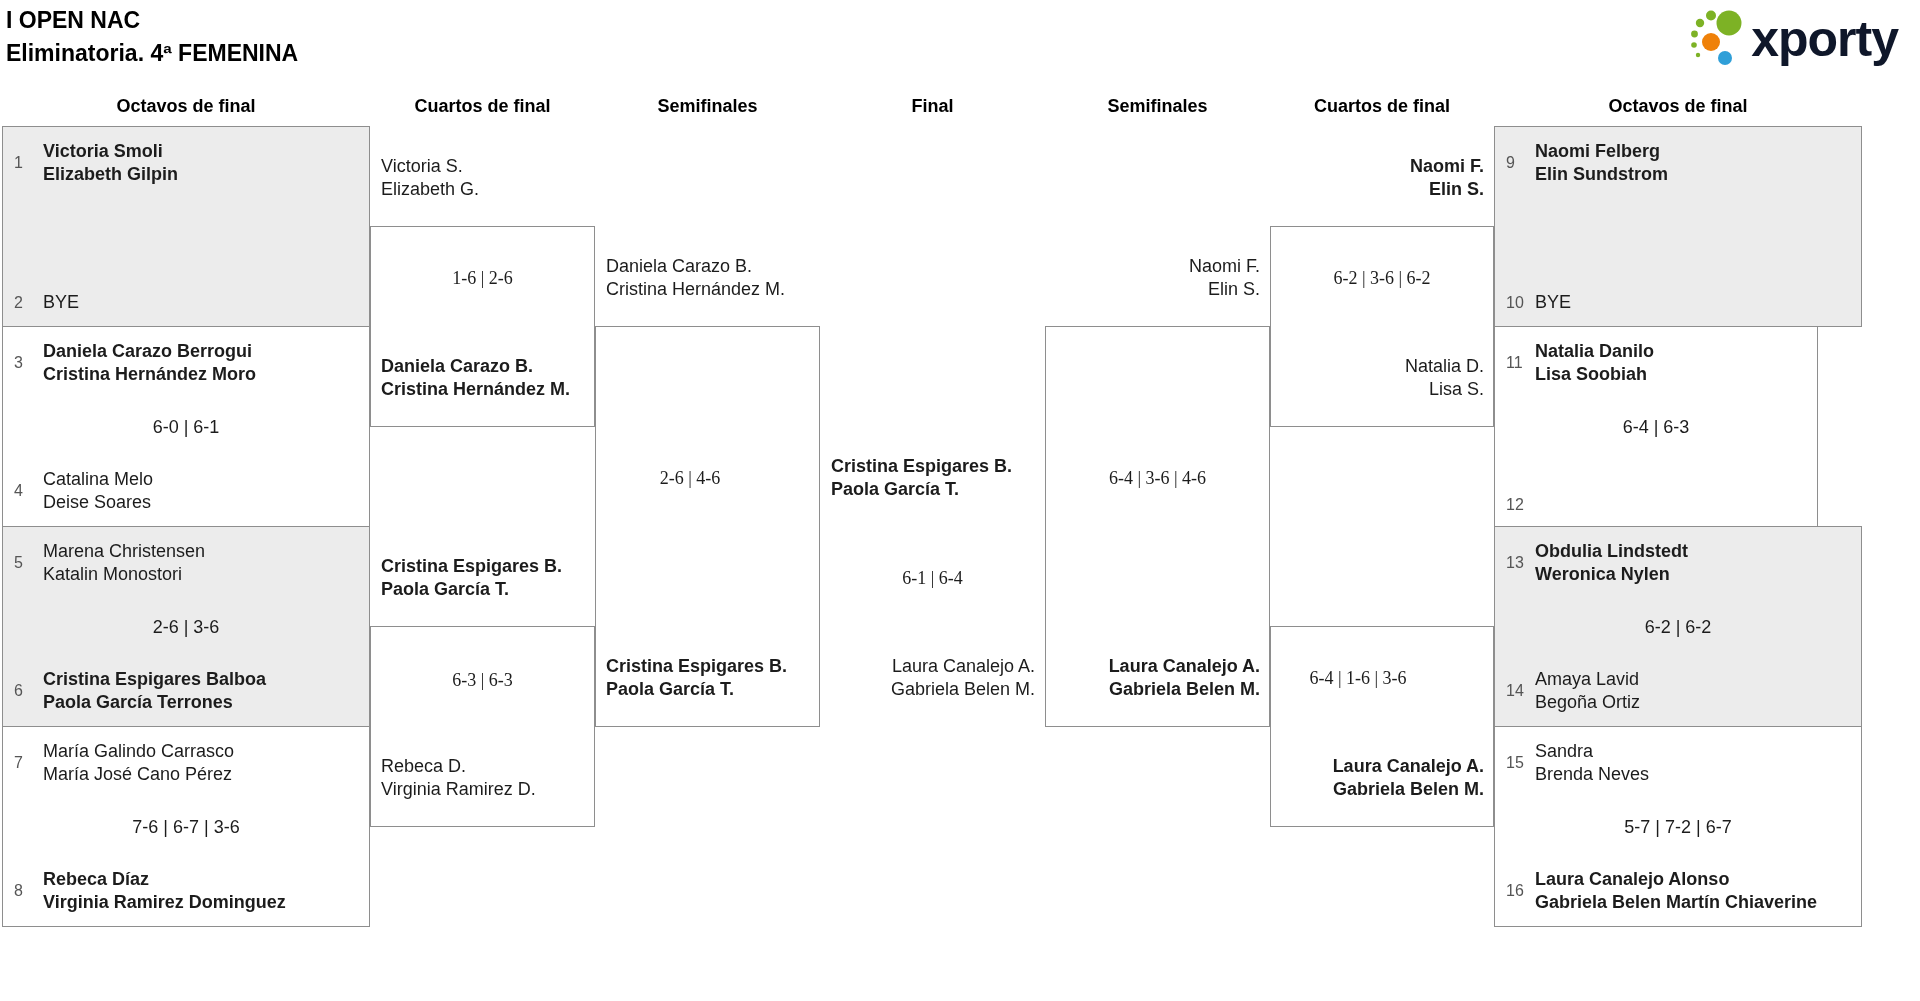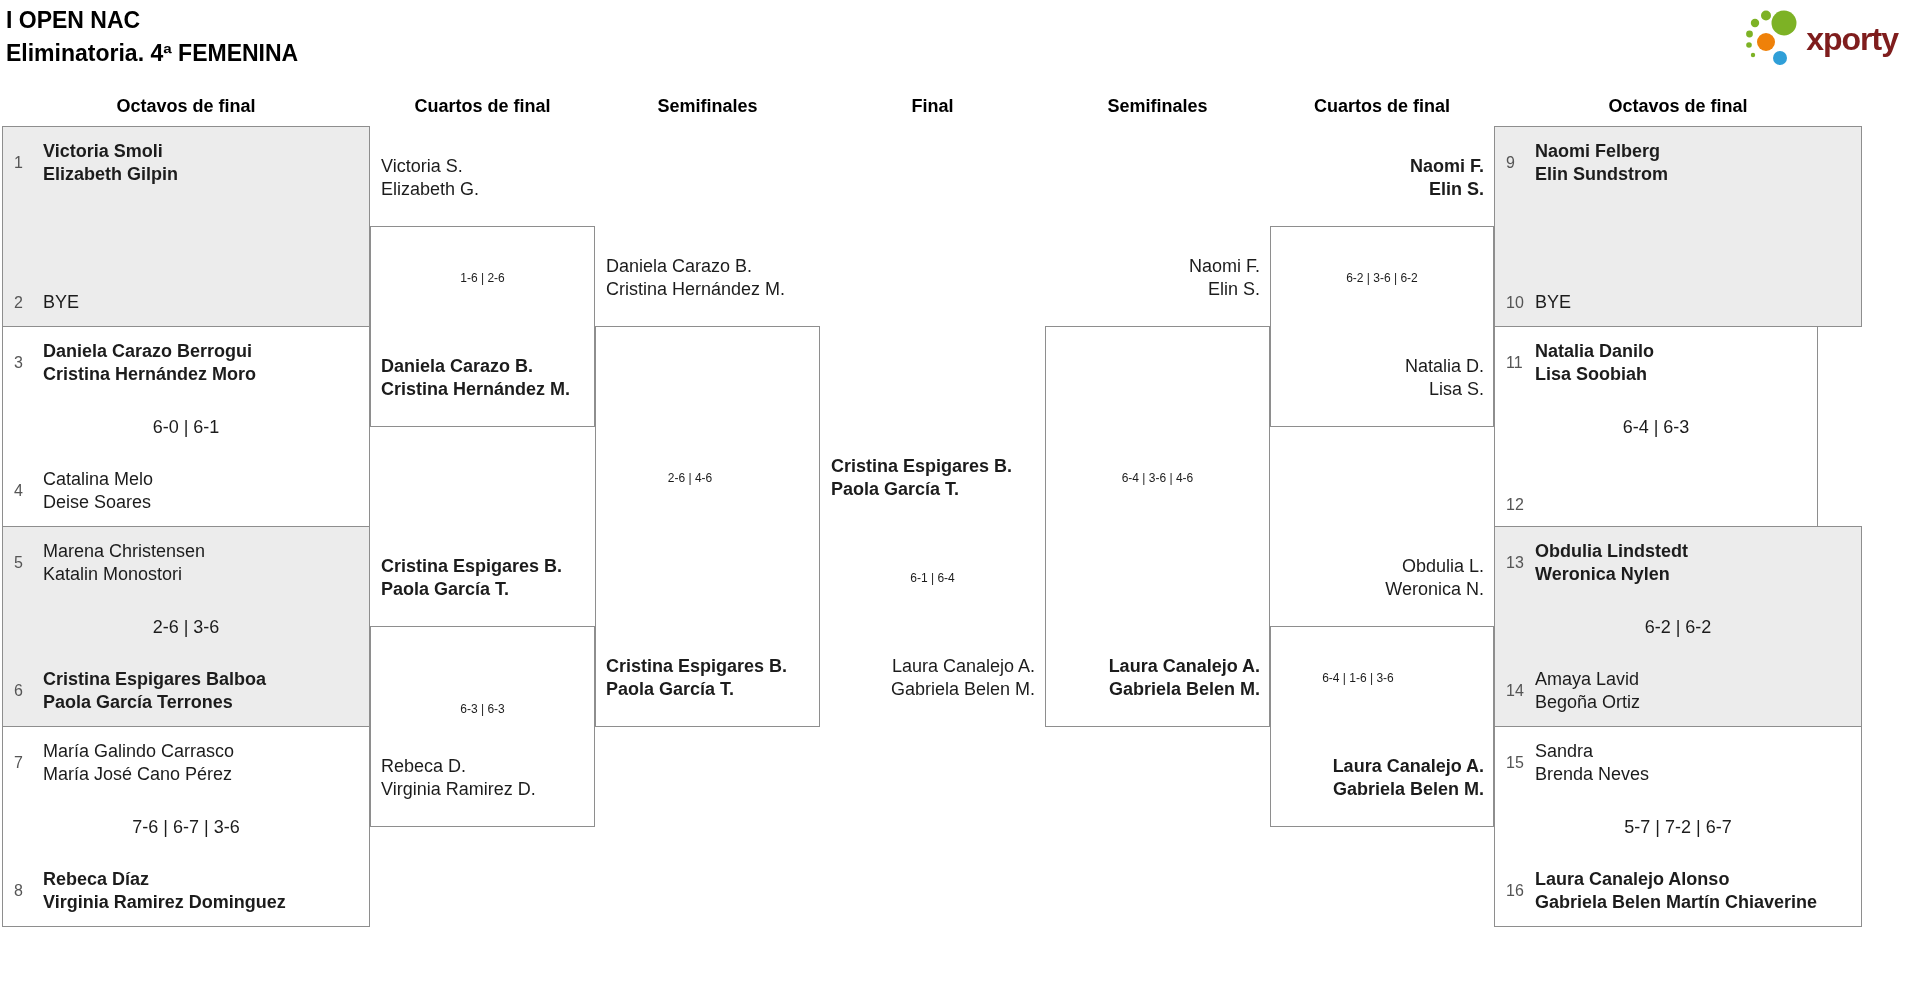--- a/index.html
+++ b/index.html
@@ -2,36 +2,36 @@
 <html><head>
 <meta charset="utf-8">
 <style>
   html,body { margin:0; padding:0; background:#fff; }
   .stage {
     position:relative; width:1920px; height:1001px; background:#fff;
     font-family:"Liberation Sans", sans-serif; color:#1c1c1c; overflow:hidden;border-radius:11px;
   }
   .pagetitle { position:absolute; left:6px; top:4px; font-size:23px; font-weight:700; line-height:33px; color:#000; }
   .logo { position:absolute; top:8px; right:22px; display:flex; align-items:center; }
-  .logo-text { color:#7f1d1d; font-weight:700; font-size:32px; letter-spacing:-1px; line-height:1; margin-left:5px; }
+  .logo-text { color:#0f172a; font-weight:700; font-size:50px; letter-spacing:-1px; line-height:1; margin-left:5px; }
   .hdr { position:absolute; top:96px; font-size:18px; font-weight:700; text-align:center; color:#000; }
   .box { position:absolute; border:1px solid #8e8e8e; box-sizing:border-box; background:#fff; }
   .shaded { background:#ececec; }
   .linebox { position:absolute; border:1px solid #8e8e8e; box-sizing:border-box; background:transparent; }
   .r1row { position:absolute; left:11px; right:8px; display:flex; }
   .r1top { top:13px; }
   .r1bot { bottom:12px; }
   .seed { flex:0 0 29px; width:29px; color:#555; font-size:16px; align-self:center; }
   .names { font-size:18px; line-height:23px; }
   .names div { white-space:nowrap; }
   .bold { font-weight:700; }
   .score { position:absolute; left:0; right:0; top:50%; transform:translateY(-50%); text-align:center; font-size:18px; }
   .lbl { position:absolute; font-size:18px; line-height:23px; white-space:nowrap; }
   .tr { text-align:right; }
-  .scline { position:absolute; text-align:center; font-size:12px; line-height:23px; }
+  .scline { position:absolute; text-align:center; font-size:18px; line-height:23px;font-family:Liberation Serif, serif; }
 </style>
 </head>
 <body>
 
 <div class="stage">
 
   <div class="pagetitle">
     <div>I OPEN NAC</div>
     <div>Eliminatoria. 4ª FEMENINA</div>
   </div>
@@ -208,21 +208,21 @@
   <div class="scline" style="left:370px;top:267px;width:225px">1-6 | 2-6</div>
   <div class="lbl bold" style="left:381px;top:355px;width:204px">
     <div>Daniela Carazo B.</div>
     <div>Cristina Hernández M.</div>
   </div>
 
   <div class="lbl bold" style="left:381px;top:555px;width:204px">
     <div>Cristina Espigares B.</div>
     <div>Paola García T.</div>
   </div>
-  <div class="scline" style="left:370px;top:698px;width:225px">6-3 | 6-3</div>
+  <div class="scline" style="left:370px;top:669px;width:225px">6-3 | 6-3</div>
   <div class="lbl" style="left:381px;top:755px;width:204px">
     <div>Rebeca D.</div>
     <div>Virginia Ramirez D.</div>
   </div>
 
   <div class="lbl" style="left:606px;top:255px;width:204px">
     <div>Daniela Carazo B.</div>
     <div>Cristina Hernández M.</div>
   </div>
   <div class="scline" style="left:595px;top:467px;width:190px">2-6 | 4-6</div>
@@ -254,23 +254,19 @@
   <div class="lbl tr bold" style="left:1281px;top:155px;width:203px">
     <div>Naomi F.</div>
     <div>Elin S.</div>
   </div>
   <div class="scline" style="left:1270px;top:267px;width:224px">6-2 | 3-6 | 6-2</div>
   <div class="lbl tr" style="left:1281px;top:355px;width:203px">
     <div>Natalia D.</div>
     <div>Lisa S.</div>
   </div>
 
-  <div class="lbl tr" style="left:1281px;top:555px;width:203px">
-    <div>Obdulia L.</div>
-    <div>Weronica N.</div>
-  </div>
   <div class="scline" style="left:1236px;top:667px;width:244px">6-4 | 1-6 | 3-6</div>
   <div class="lbl tr bold" style="left:1281px;top:755px;width:203px">
     <div>Laura Canalejo A.</div>
     <div>Gabriela Belen M.</div>
   </div>
 
 </div>
 
 </body></html>

